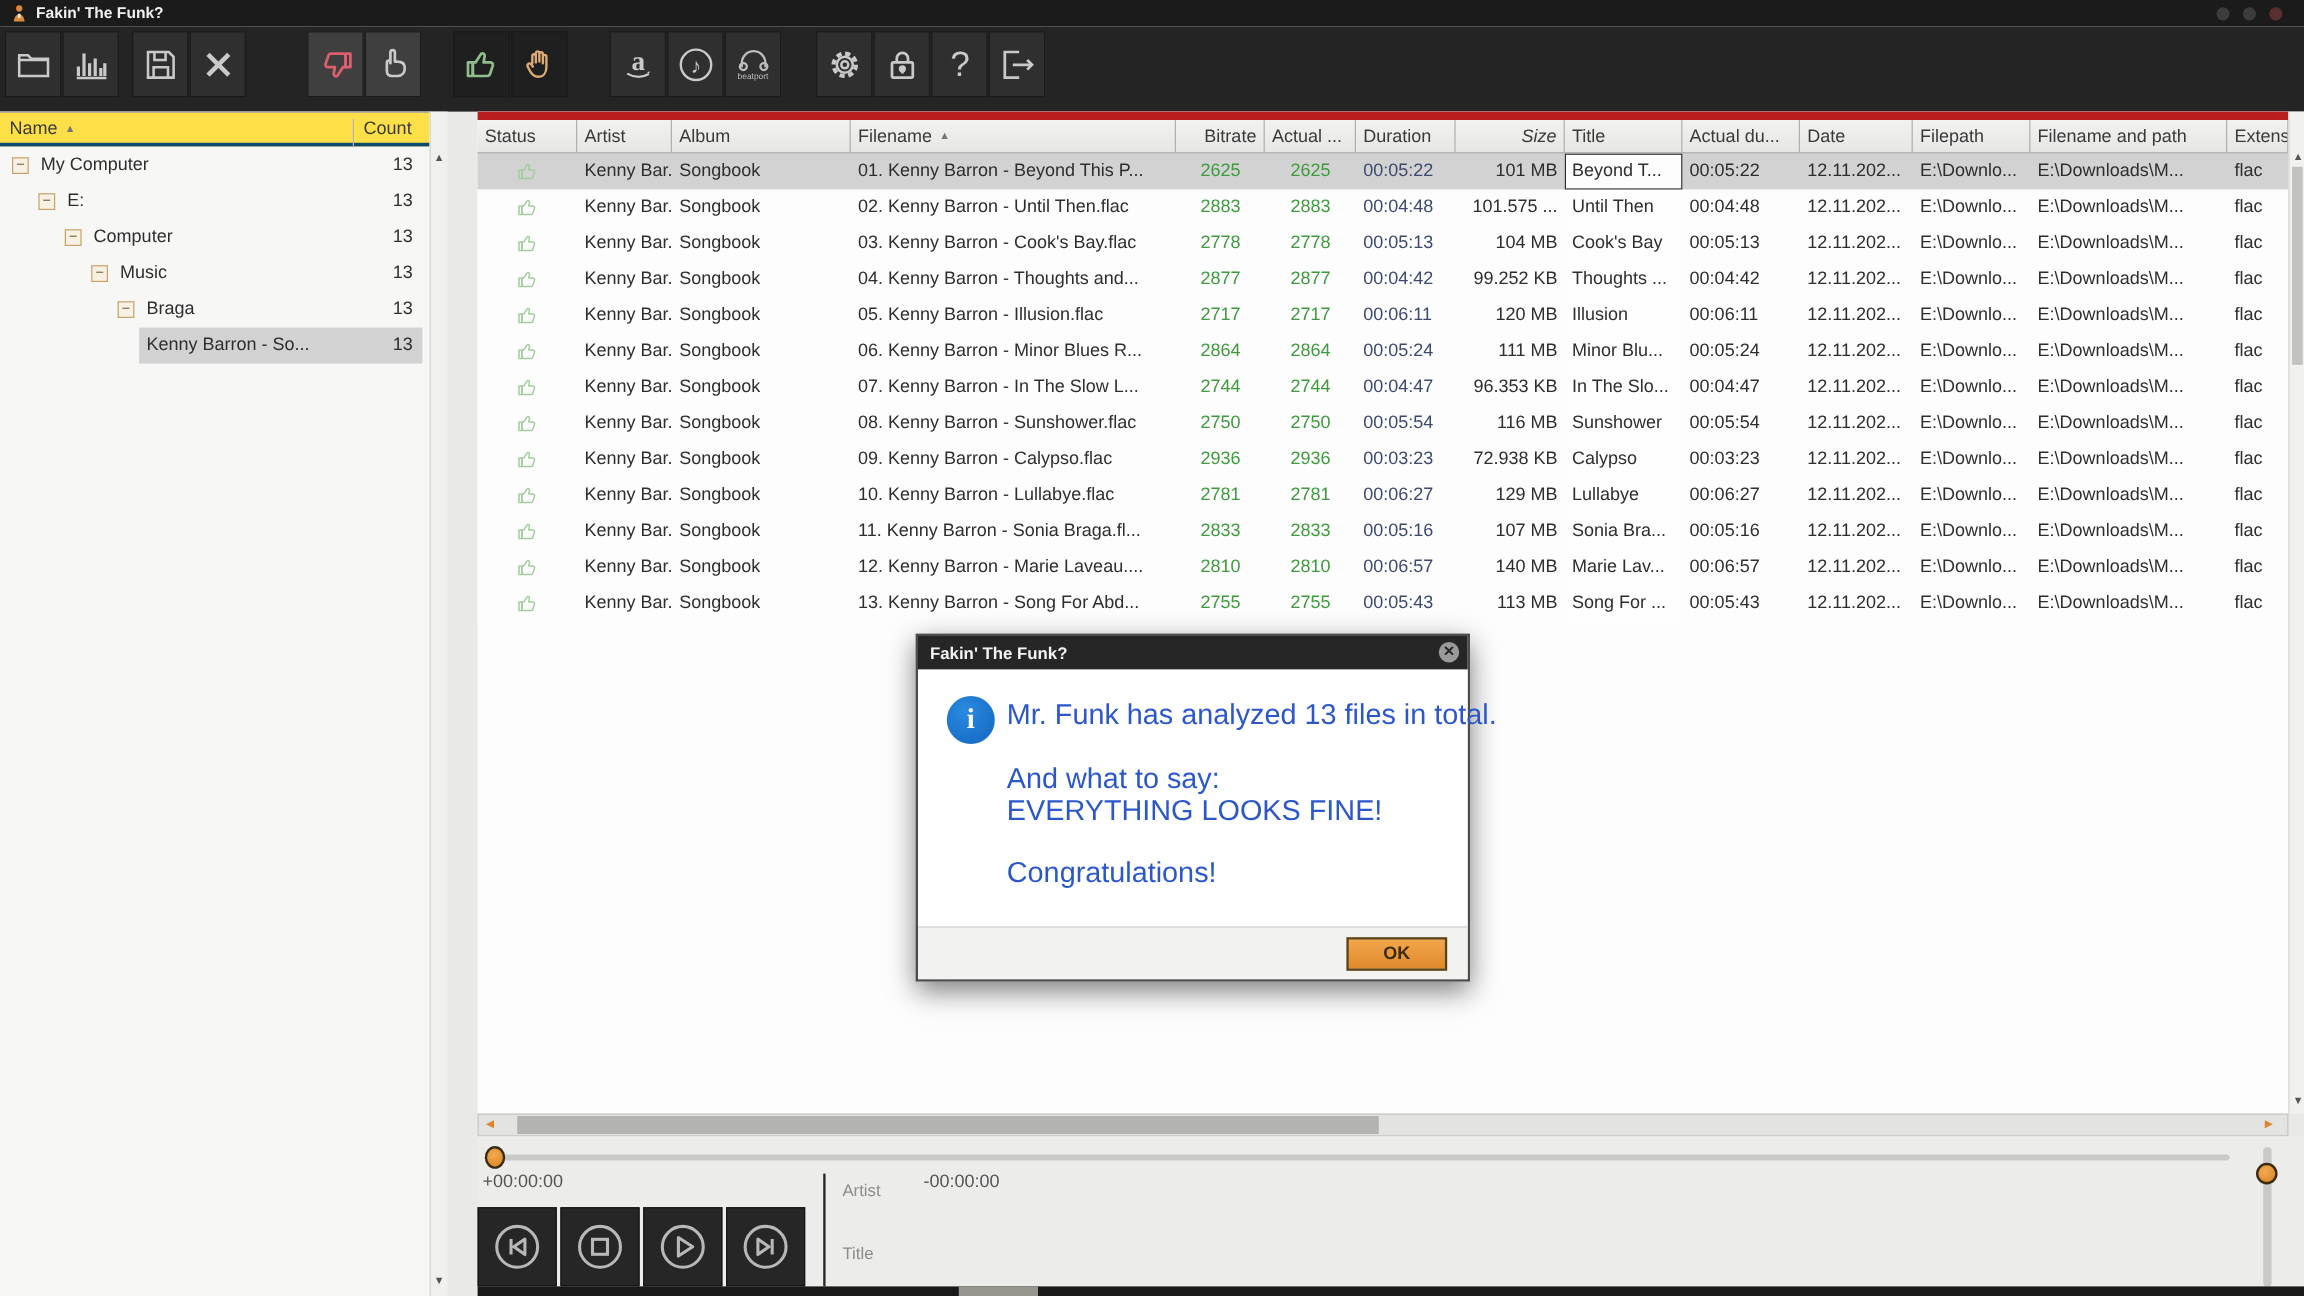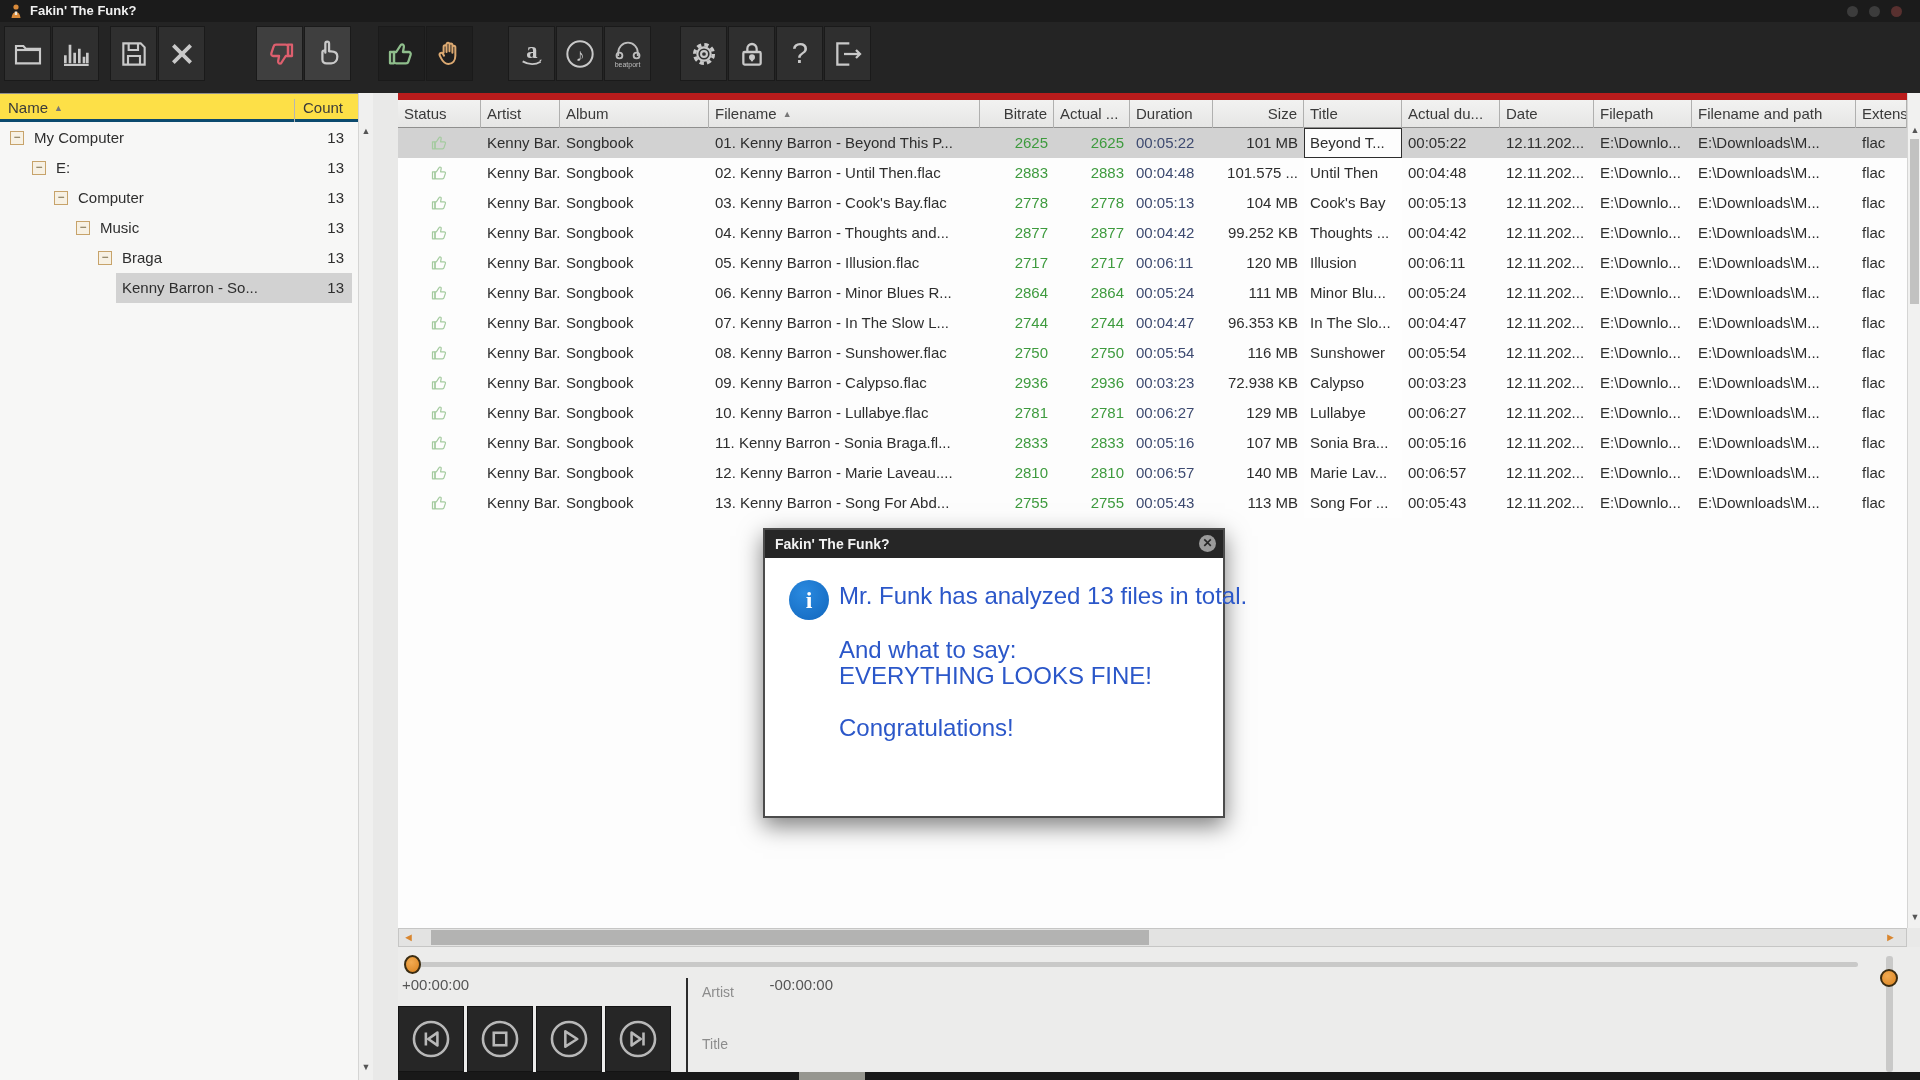--- a/index.html
+++ b/index.html
@@ -49,21 +49,21 @@
   
   #table-area { position:absolute; left:398px; top:93px; width:1509px; height:835px; background:#fdfdfd; border-top:7px solid #b91c1c; }
   #table-header { position:absolute; left:0; top:0; height:28px; width:1509px; background:linear-gradient(#f2f2f1,#e6e6e5); border-bottom:1px solid #8f8f8e; display:flex; }
   .th { height:28px; font-size:15px; color:#3a3a3a; padding:5px 6px 0 6px; border-right:1px solid #b0b0af; white-space:nowrap; overflow:hidden; }
   .th.right { text-align:right; }
   #table-body { position:absolute; left:0; top:28px; width:1509px; }
   .tr { display:flex; height:30px; background:#fdfdfd; }
   .tr.selected { background:#d2d2d2; }
   .td { height:30px; font-size:15px; color:#2e2e2e; padding:6px 6px 0 6px; white-space:nowrap; overflow:hidden; }
   .td.num { text-align:right; }
-  .td.green { color:#3e9b3e; }
+  .td.green { color:#3e9b3e;text-align:center; }
   .td.navy { color:#3d4a70; }
   .td.title-col { background:rgba(255,255,255,.45); }
   .tr.selected .td.title-col.focus-cell { background:#fdfdfd; outline:1px solid #2e2e2e; outline-offset:-1px; }
   .td.col-status { display:flex; align-items:center; justify-content:center; padding-top:0; }
   .td.col-status svg { width:20px; height:20px; }
 
   #table-vscroll { position:absolute; left:1907px; top:93px; width:13px; height:835px; background:#f1f1f0; border-left:1px solid #d5d5d4; }
   #tv-thumb { position:absolute; left:2px; top:46px; width:9px; height:165px; background:#c2c2c1; }
 
   
@@ -268,21 +268,21 @@
 
   <div id="table-area">
     <div id="table-header">
         <div class="th" style="width: 83px;">Status</div>
         <div class="th" style="width: 79px;">Artist</div>
         <div class="th" style="width: 149px;">Album</div>
         <div class="th" style="width: 271px;">Filename<span class="sort-arrow">▲</span></div>
         <div class="th right" style="width: 74px;">Bitrate</div>
         <div class="th" style="width: 76px;">Actual ...</div>
         <div class="th" style="width: 83px;">Duration</div>
-        <div class="th right" style="width: 91px;">Size</div>
+        <div class="th right" style="width: 91px; font-style: italic;">Size</div>
         <div class="th" style="width: 98px;">Title</div>
         <div class="th" style="width: 98px;">Actual du...</div>
         <div class="th" style="width: 94px;">Date</div>
         <div class="th" style="width: 98px;">Filepath</div>
         <div class="th" style="width: 164px;">Filename and path</div>
         <div class="th" style="width: 51px;">Extension</div>
       </div>
     <div id="table-body">
         <div class="tr selected">
           <div class="td col-status" style="width: 83px;">
@@ -618,15 +618,18 @@
       <span id="dialog-title-text">Fakin' The Funk?</span>
       <div id="dialog-close">✕</div>
     </div>
     <div id="dialog-body">
       <div id="info-icon">i</div>
       <div id="dlg-line1" class="dlg-line">Mr. Funk has analyzed 13 files in total.</div>
       <div id="dlg-line2" class="dlg-line">And what to say:</div>
       <div id="dlg-line3" class="dlg-line">EVERYTHING LOOKS FINE!</div>
       <div id="dlg-line4" class="dlg-line">Congratulations!</div>
     </div>
+    <div id="dialog-footer">
+      <div id="ok-button">OK</div>
+    </div>
   </div>
 
 </div>
 
 </body></html>

